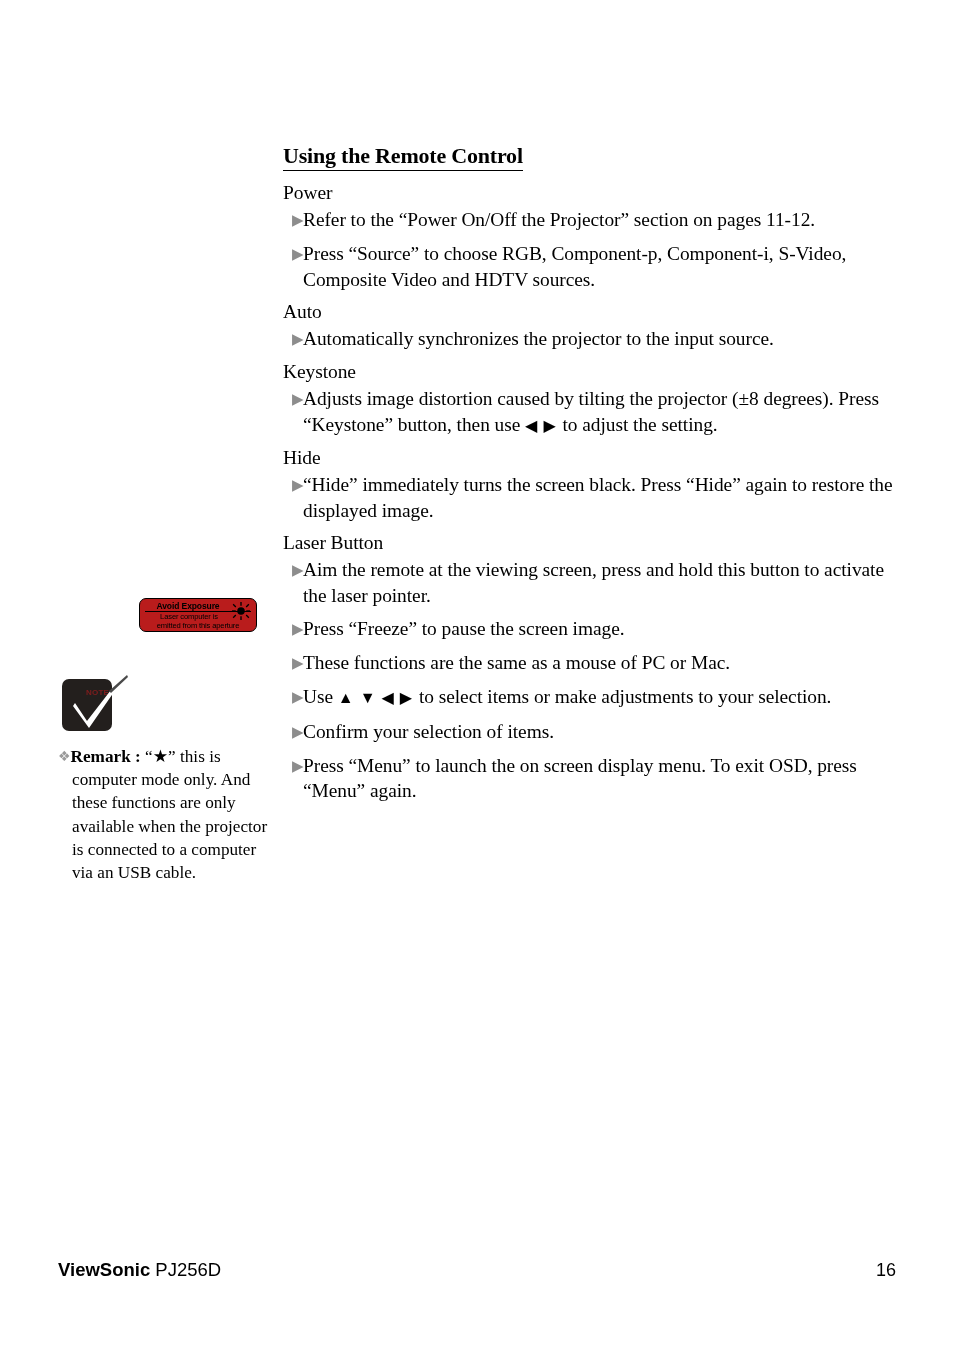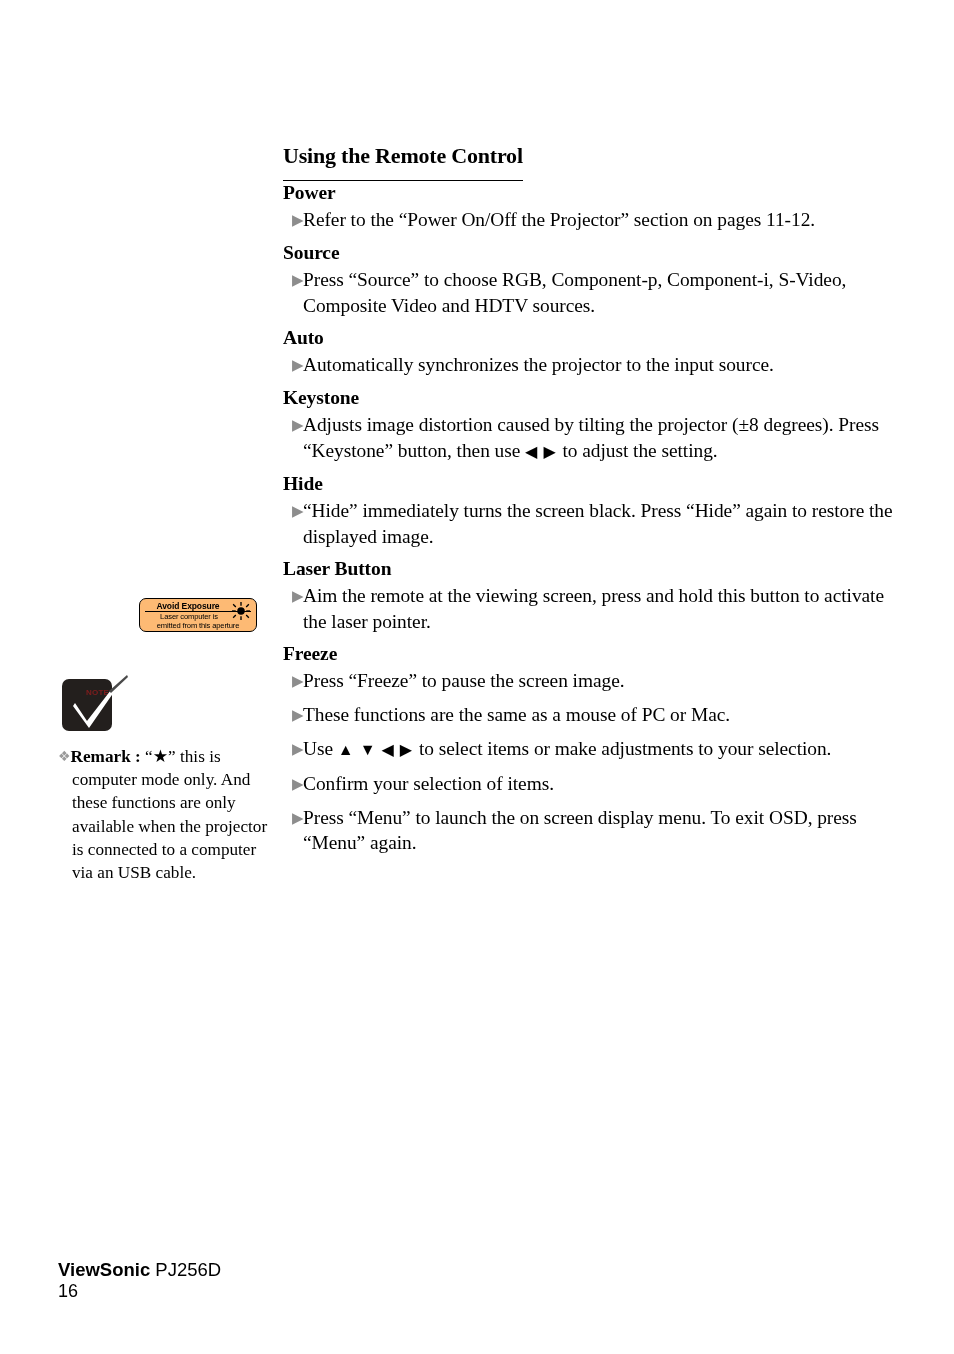--- a/index.html
+++ b/index.html
@@ -24,21 +24,21 @@
     width: 212px;
   }
 
   
   .laser-label {
     position: absolute;
     left: 81px;
     top: 13px;
     width: 118px;
     height: 34px;
-    background: #fdba74;
+    background: #b91c1c;
     border: 1.5px solid #000000;
     border-radius: 7px;
     box-sizing: border-box;
     padding: 2px 3px 0 3px;
     font-family: "Liberation Sans", sans-serif;
     overflow: hidden;
   }
   .laser-label .ll-line1 {
     font-size: 8.5px;
     font-weight: bold;
@@ -132,26 +132,26 @@
     left: 283px;
     top: 143px;
     width: 618px;
   }
   .page-title {
     font-size: 22px;
     font-weight: bold;
     letter-spacing: -0.2px;
     display: inline-block;
     border-bottom: 1.6px solid #000;
-    padding-bottom: 11px;
-    margin-bottom: 0;
+    padding-bottom: 1px;
+    margin-bottom: 10px;
   }
   .sec-h {
     font-size: 19.5px;
-    font-weight: bold;
+    font-weight: normal;
     letter-spacing: -0.1px;
     margin: 0 0 2px 0;
     line-height: 24px;
   }
   .bullet-row {
     display: flex;
     align-items: flex-start;
     margin: 0 0 8px 0;
   }
   .bullet-glyph {
@@ -176,21 +176,20 @@
   .footer {
     position: absolute;
     left: 58px;
     top: 1259px;
     width: 838px;
     display: flex;
     justify-content: space-between;
     align-items: baseline;
     font-family: "Liberation Sans", sans-serif;
     font-size: 18.5px;
-    flex-direction: column;
   }
   .footer .brand { font-weight: bold; }
   .footer .model { font-weight: normal; }
   .footer .pageno { font-size: 18px; }
 </style>
 </head>
 <body>
 
 <div class="margin-col">
 
@@ -234,21 +233,20 @@
   <div>
     <div class="sec-h">Power</div>
     <div class="bullet-row">
       <span class="bullet-glyph">▶</span>
       <span class="bullet-text">Refer to the “Power On/Off the Projector” section on pages 11-12.</span>
     </div>
   </div>
 
   
   <div>
-    <div class="sec-h">Source</div>
     <div class="bullet-row">
       <span class="bullet-glyph">▶</span>
       <span class="bullet-text">Press “Source” to choose RGB, Component-p, Component-i, S-Video, Composite Video and HDTV sources.</span>
     </div>
   </div>
 
   
   <div>
     <div class="sec-h">Auto</div>
     <div class="bullet-row">
@@ -279,21 +277,20 @@
   <div>
     <div class="sec-h">Laser Button</div>
     <div class="bullet-row">
       <span class="bullet-glyph">▶</span>
       <span class="bullet-text">Aim the remote at the viewing screen, press and hold this button to activate the laser pointer.</span>
     </div>
   </div>
 
   
   <div>
-    <div class="sec-h">Freeze</div>
     <div class="bullet-row">
       <span class="bullet-glyph">▶</span>
       <span class="bullet-text">Press “Freeze” to pause the screen image.</span>
     </div>
   </div>
 
   
   <div>
     <div class="bullet-row">
       <span class="bullet-glyph">▶</span>

